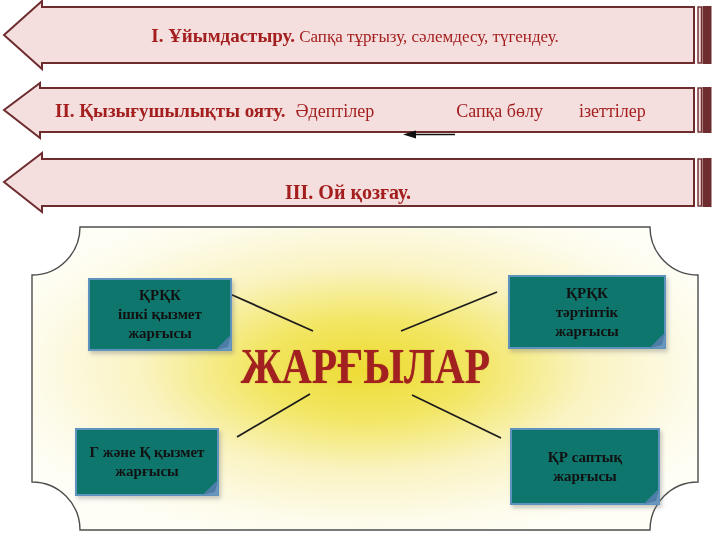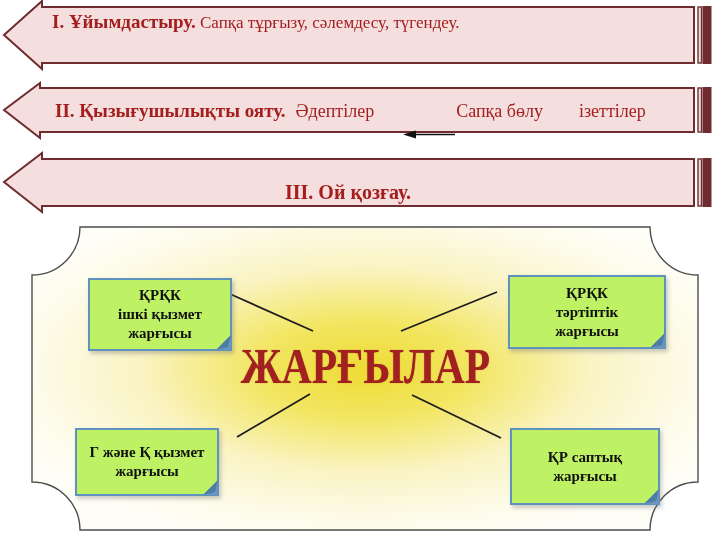--- a/index.html
+++ b/index.html
@@ -4,41 +4,41 @@
 <style>
   html,body{margin:0;padding:0;background:#e8e8e8;}
   .slide{
     position:relative;width:720px;height:540px;background:#ffffff;overflow:hidden;
     font-family:"Liberation Serif", serif;
   }
   .slide svg.bg{position:absolute;left:0;top:0;z-index:0;}
   .overlay{position:absolute;z-index:2;}
   
   .banner-text{color:#a41e1e;}
-  .b1{left:52px;top:9px;width:606px;height:54px;display:flex;flex-direction:row;
-      justify-content:space-between;text-align:center;line-height:25px;font-size:17px;}
+  .b1{left:52px;top:9px;width:606px;height:54px;display:flex;flex-direction:column;
+      justify-content:center;text-align:center;line-height:18px;font-size:17px;}
   .b1 .hd{font-weight:bold;font-size:19px;}
   .b2{left:55px;top:90px;width:640px;height:42px;display:flex;flex-direction:row;
       align-items:center;font-size:18px;white-space:nowrap;}
   .b2 .hd{font-weight:bold;font-size:19px;}
   .b2 .it0{margin-left:10px;}
   .b2 .it1{margin-left:82px;}
   .b2 .it2{margin-left:36px;}
   .b3{left:28px;top:158px;width:640px;height:46px;display:flex;align-items:flex-end;
       justify-content:center;font-weight:bold;font-size:20px;}
   
   .panel-title{left:32px;top:226px;width:666px;height:44px;display:flex;align-items:center;
       justify-content:center;color:#3a2d96;font-style:italic;font-weight:bold;font-size:36px;}
   .central-term{left:32px;top:340px;width:666px;text-align:center;color:#a32020;
       font-weight:bold;font-size:46px;}
   .central-term span{display:inline-block;transform:scale(0.9,1.08);
       text-shadow:0 0 1px rgba(120,20,20,.6);}
   
   .note{
-    position:absolute;z-index:3;background:#bef264;border:2.5px solid #5e93bd;
+    position:absolute;z-index:3;background:#0f766e;border:2.5px solid #5e93bd;
     box-shadow:2px 3px 4px rgba(110,110,110,.35);
     display:flex;align-items:center;justify-content:center;text-align:center;
     font-weight:bold;font-size:15px;line-height:19px;color:#111;white-space:pre-line;
   }
   .note .fold{position:absolute;right:-1px;bottom:-1px;line-height:0;}
   .note .lbl{position:relative;z-index:1;}
   .n-tl{left:88px;top:278px;width:140px;height:69px;}
   .n-tr{left:508px;top:275px;width:154px;height:70px;}
   .n-bl{left:75px;top:428px;width:140px;height:64px;}
   .n-br{left:510px;top:428px;width:146px;height:73px;}

